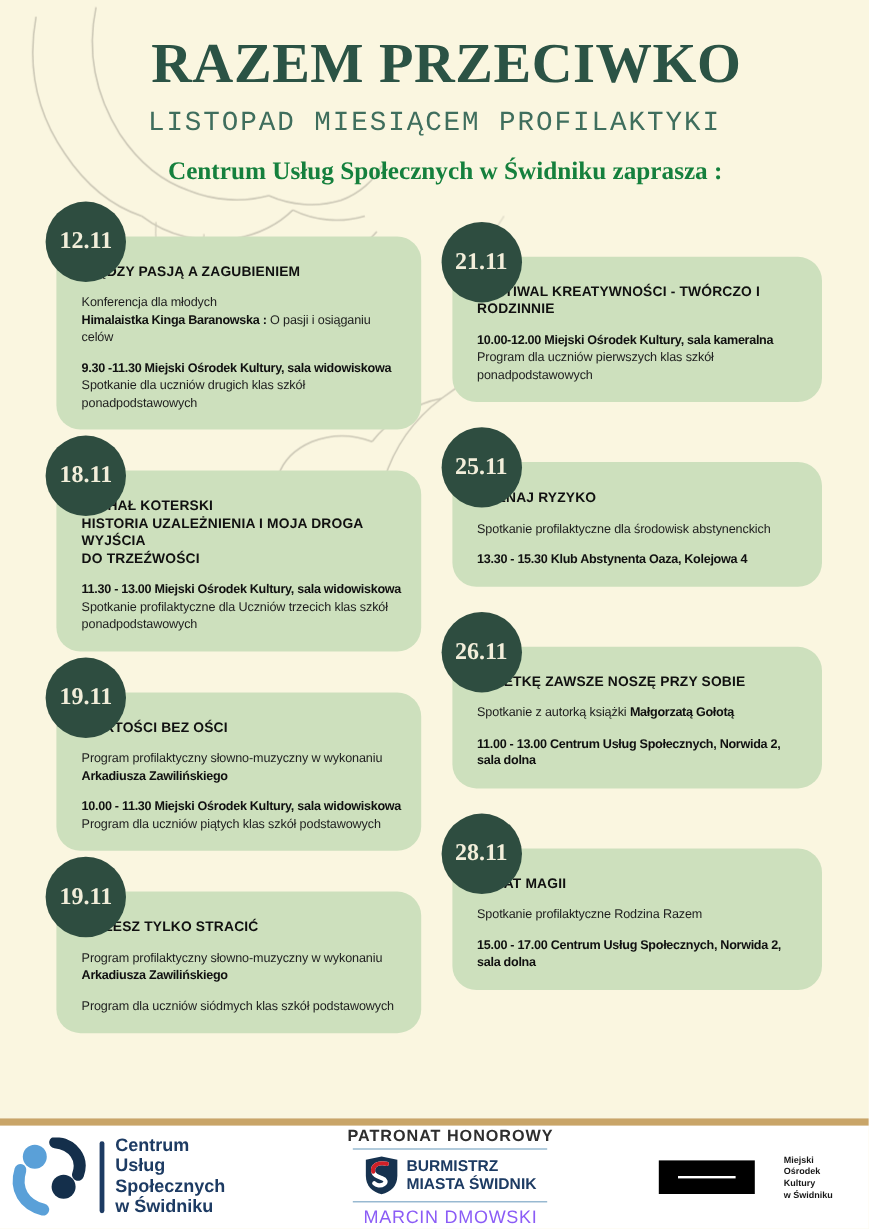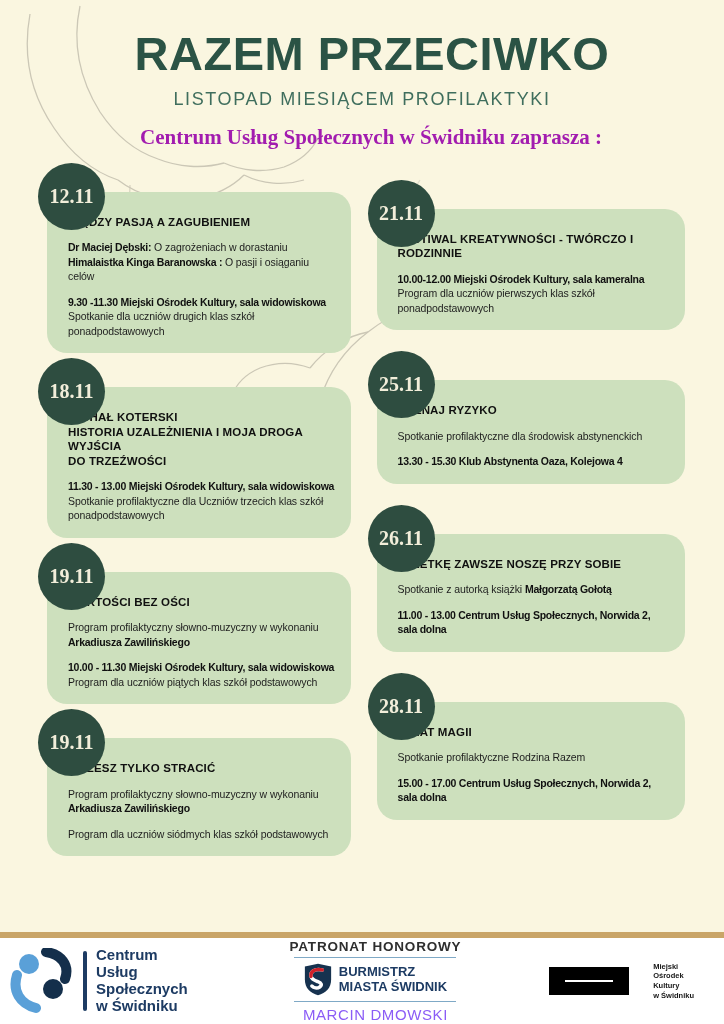--- a/index.html
+++ b/index.html
@@ -7,26 +7,26 @@
     --card-green:#cde0bd; --cream:#faf6e0; --tan:#c9a568;
     --navy:#1d3b63; --light-blue:#5aa0d8; --red:#d02028; --badge-text:#f2eeda;
   }
   *{margin:0;padding:0;box-sizing:border-box;}
   body{width:724px;height:1024px;font-family:"Liberation Sans","DejaVu Sans",sans-serif;}
   .poster{position:relative;width:724px;height:1024px;background:var(--cream);overflow:hidden;}
 
   .hands-sketch{position:absolute;left:0;top:0;z-index:0;pointer-events:none;}
 
   .header{position:relative;z-index:1;text-align:center;padding-top:30px;}
-  .title{font-family:Liberation Sans, sans-serif;font-weight:700;
+  .title{font-family:Liberation Serif, serif;font-weight:700;
          font-size:47px;line-height:1.02;letter-spacing:.5px;color:var(--green-title);margin-left:20px;}
-  .subtitle{margin-top:11px;font-family:Liberation Sans, sans-serif;
-         font-size:18px;letter-spacing:1.6px;color:var(--green-mid);font-weight:400;}
+  .subtitle{margin-top:11px;font-family:Liberation Mono, monospace;
+         font-size:23px;letter-spacing:1.6px;color:var(--green-mid);font-weight:400;}
   .invite{margin-top:15px;font-family:"Liberation Serif","DejaVu Serif",serif;
-         font-weight:700;font-size:21px;color:#a21caf;padding-left:18px;}
+         font-weight:700;font-size:21px;color:#15803d;padding-left:18px;}
 
   .columns{position:relative;z-index:1;display:flex;align-items:flex-start;
          padding:42px 39px 0 47px;gap:26px;justify-content:space-between;}
   .col{display:flex;flex-direction:column;}
   .col-left{width:312px;}
   .col-right{width:317px;margin-top:17px;}
 
   .card-block{position:relative;margin-bottom:34px;}
   .col-right .card-block{margin-bottom:50px;border-radius:20px;}
   .date-circle{position:absolute;top:-29px;left:-9px;width:67px;height:67px;border-radius:50%;
@@ -92,21 +92,21 @@
 
   <div class="columns">
     <div class="col col-left" id="col-left">
         <div class="card-block">
           <div class="date-circle">12.11</div>
           <div class="card">
             <div class="card-title">
               <div class="title-line">MIĘDZY PASJĄ A ZAGUBIENIEM</div>
             </div>
             <div class="card-par">
-              <div class="card-line"><b>Dr Maciej Dębski:</b><span> O zagrożeniach w dorastaniu</span></div>
+              <div class="card-line"><span>Konferencja dla młodych</span></div>
               <div class="card-line"><b>Himalaistka Kinga Baranowska :</b><span> O pasji i osiąganiu celów</span></div>
             </div>
             <div class="card-par">
               <div class="card-line"><b>9.30 -11.30 Miejski Ośrodek Kultury, sala widowiskowa</b></div>
               <div class="card-line"><span>Spotkanie dla uczniów drugich klas szkół ponadpodstawowych</span></div>
             </div>
           </div>
         </div>
         <div class="card-block">
           <div class="date-circle">18.11</div>

